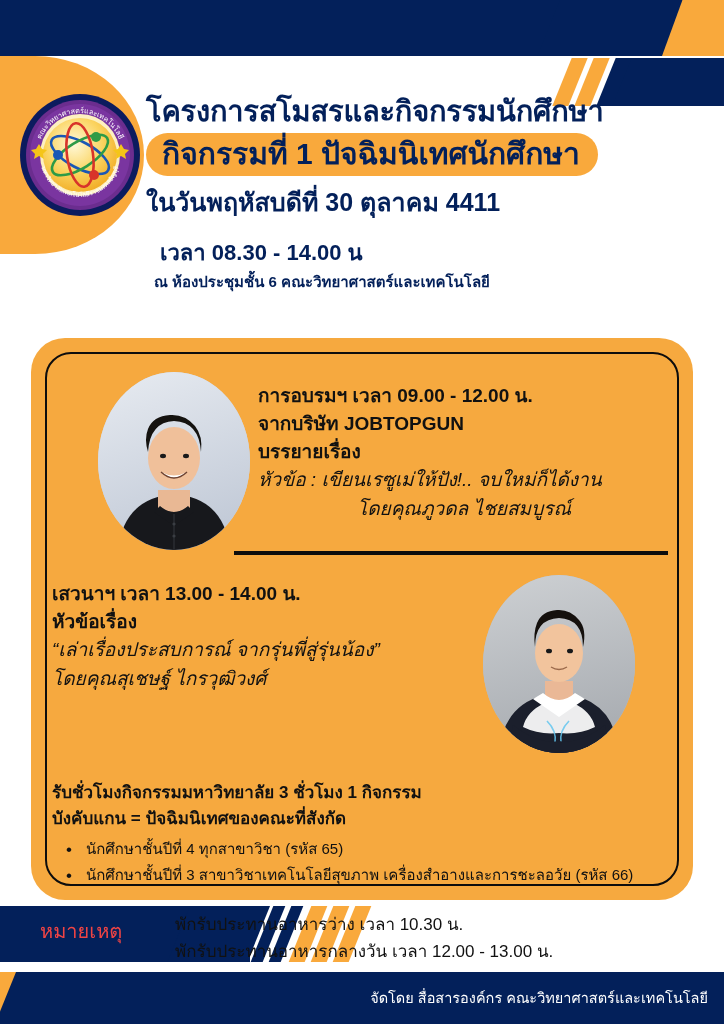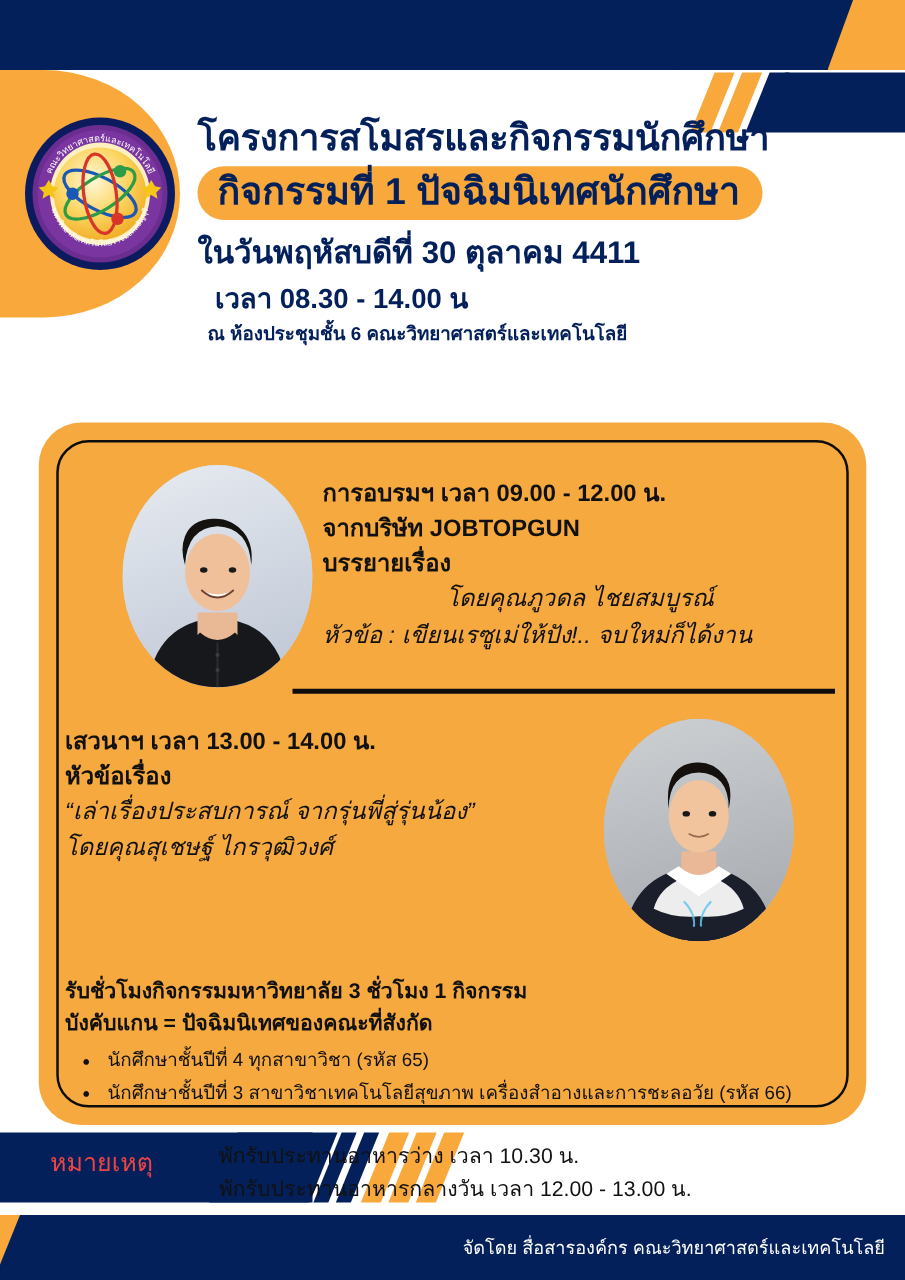--- a/index.html
+++ b/index.html
@@ -65,21 +65,21 @@
   }
 
   
   .logo{
     position:absolute; left:18px; top:93px;
     width:124px; height:124px;
   }
 
   
   .header-text{
-    position:absolute; left:158px; top:96px;
+    position:absolute; left:146px; top:96px;
     width:566px;
   }
   .title-1{
     font-size:29px; font-weight:bold; color:var(--navy);
     letter-spacing:-.2px; line-height:1.1; white-space:nowrap;
   }
   .title-2-wrap{
     margin-top:5px;
     display:inline-block;
     background:var(--orange);
@@ -89,21 +89,21 @@
   .title-2{
     font-size:30px; font-weight:bold; color:var(--navy);
     line-height:1.12; white-space:nowrap;
   }
   .title-3{
     margin-top:8px;
     font-size:25px; font-weight:bold; color:var(--navy);
     line-height:1.45; white-space:nowrap;
   }
   .title-4{
-    margin-top:2px; margin-left:14px;
+    margin-top:16px; margin-left:14px;
     font-size:22px; font-weight:bold; color:var(--navy);
     line-height:1.45; white-space:nowrap;
   }
   .title-5{
     margin-top:2px; margin-left:8px;
     font-size:15px; font-weight:bold; color:var(--navy);
     line-height:1.45; white-space:nowrap;
   }
 
   
@@ -333,22 +333,22 @@
       <line x1="76" y1="142" x2="76" y2="178" stroke="#2a2c31" stroke-width="1.6"></line>
       <circle cx="76" cy="152" r="1.6" fill="#3a3d43"></circle>
       <circle cx="76" cy="164" r="1.6" fill="#3a3d43"></circle>
     </svg>
   </div>
 
   <div class="sess1-text">
     <div class="sess-bold">การอบรมฯ เวลา 09.00 - 12.00 น.</div>
     <div class="sess-bold">จากบริษัท JOBTOPGUN</div>
     <div class="sess-bold">บรรยายเรื่อง</div>
+    <div class="sess-ital">หัวข้อ : เขียนเรซูเม่ให้ปัง!.. จบใหม่ก็ได้งาน</div>
     <div class="sess-ital center">โดยคุณภูวดล ไชยสมบูรณ์</div>
-    <div class="sess-ital">หัวข้อ : เขียนเรซูเม่ให้ปัง!.. จบใหม่ก็ได้งาน</div>
   </div>
 
   <div class="divider"></div>
 
   <div class="sess2-text">
     <div class="sess-bold">เสวนาฯ เวลา 13.00 - 14.00 น.</div>
     <div class="sess-bold">หัวข้อเรื่อง</div>
     <div class="sess-ital">“เล่าเรื่องประสบการณ์ จากรุ่นพี่สู่รุ่นน้อง”</div>
     <div class="sess-ital">โดยคุณสุเชษฐ์ ไกรวุฒิวงศ์</div>
   </div>

